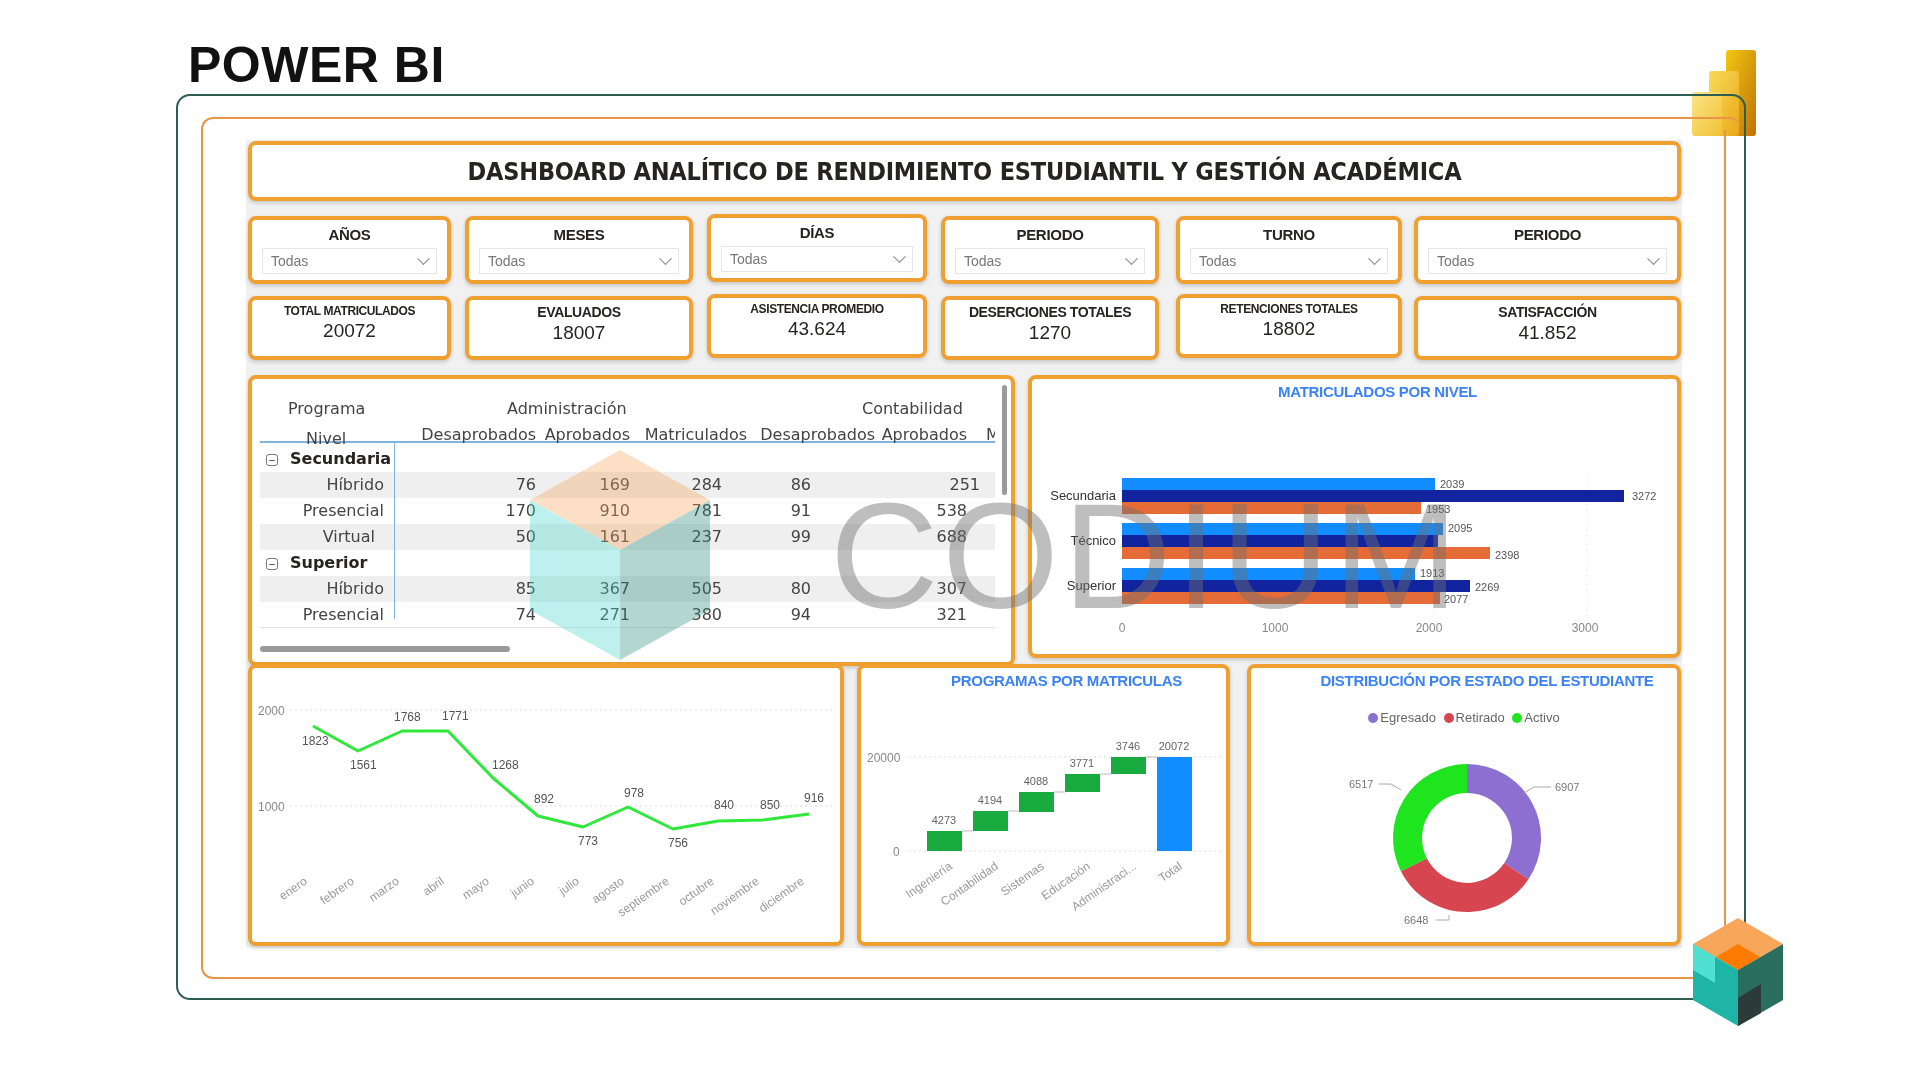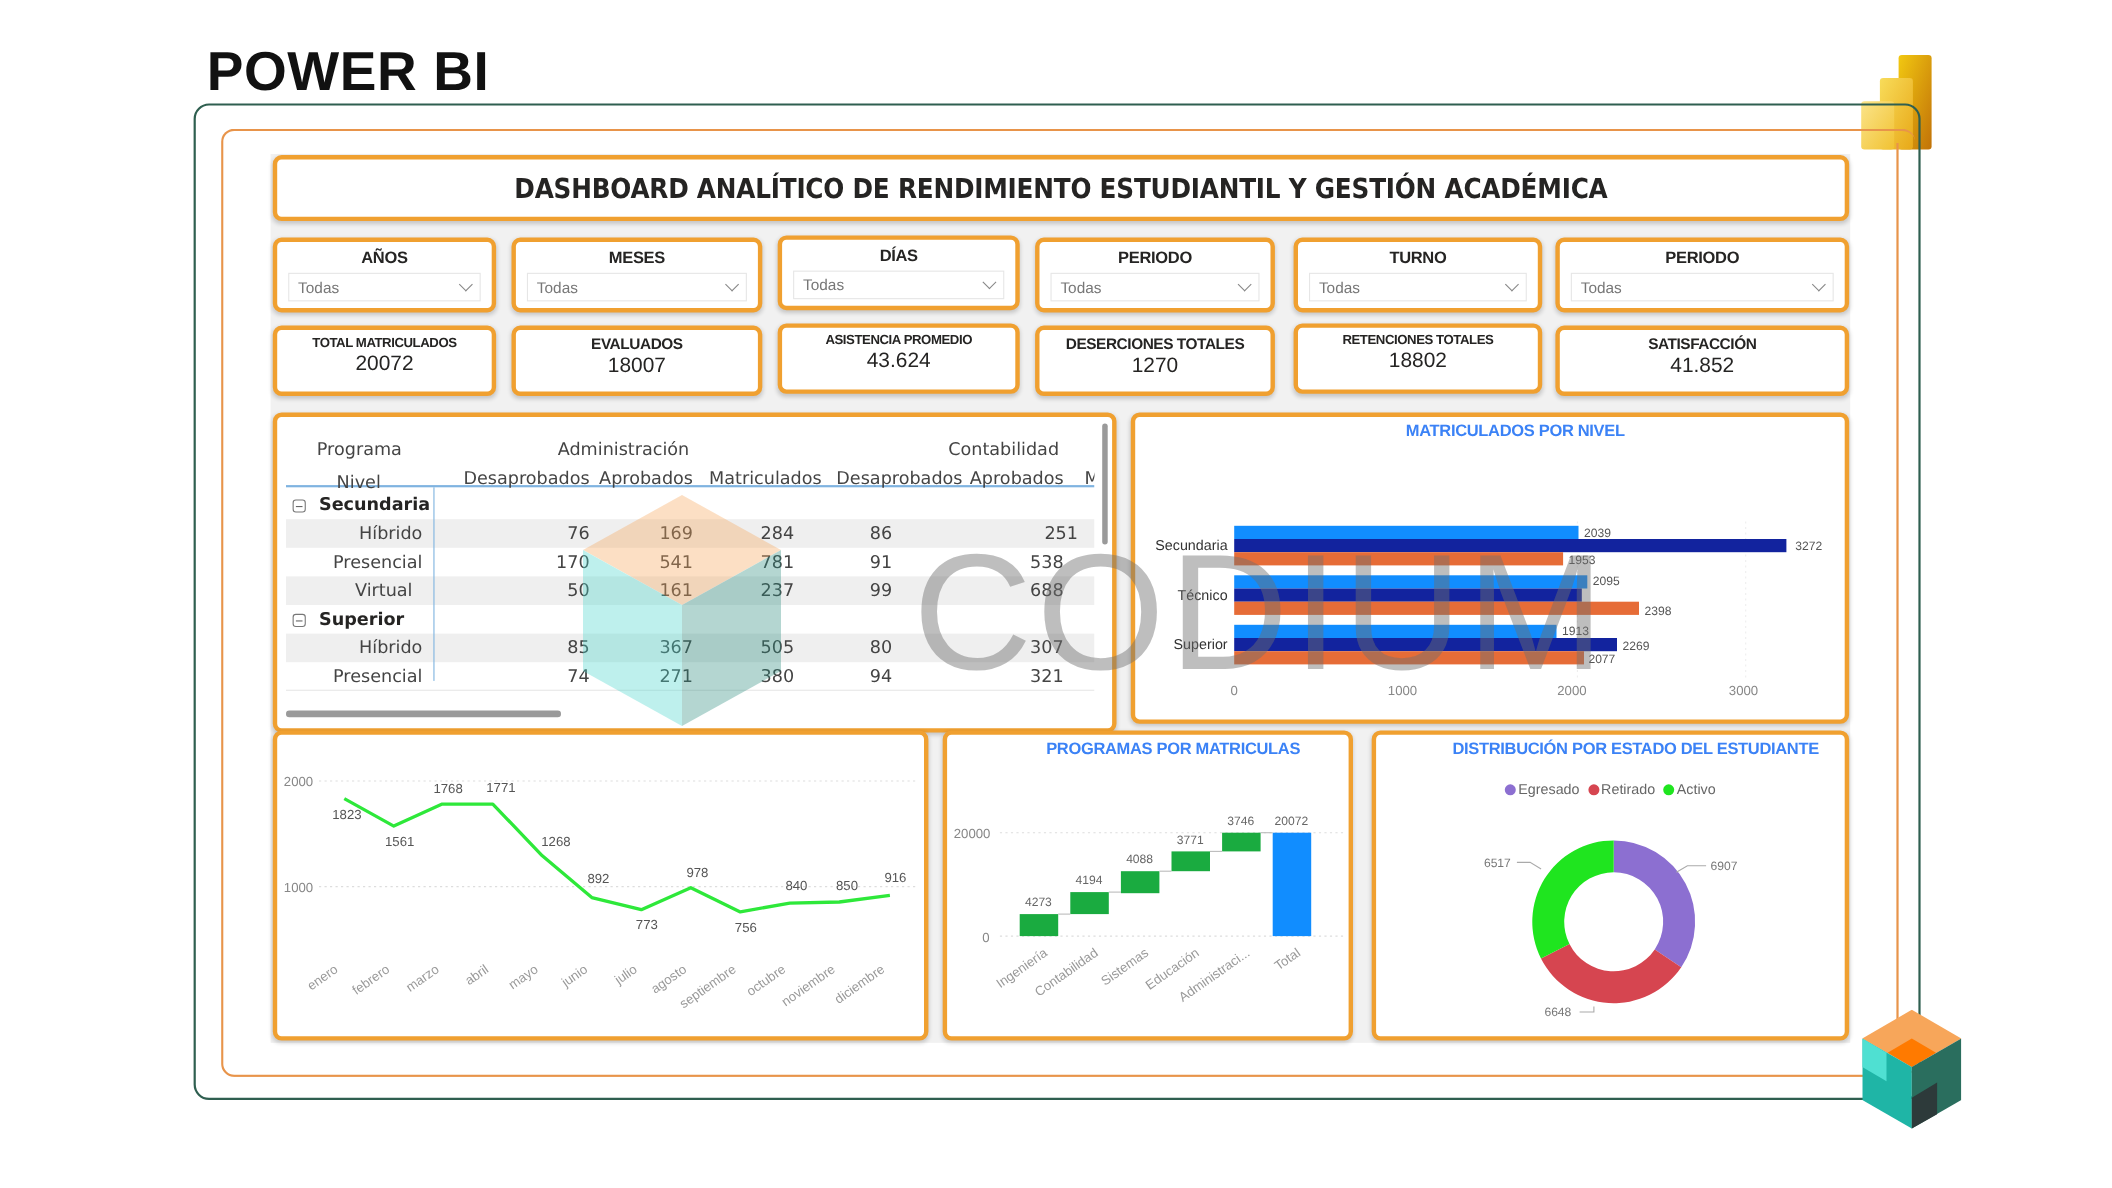--- a/index.html
+++ b/index.html
@@ -172,21 +172,21 @@
       <span class="mx-col" style="right:611px;top:3px">Híbrido</span>
       <span class="mx-col" style="right:459px;top:3px">76</span>
       <span class="mx-col" style="right:365px;top:3px">169</span>
       <span class="mx-col" style="right:273px;top:3px;left:auto">284</span>
       <span class="mx-col" style="right:184px;top:3px">86</span>
       <span class="mx-col" style="right:15px;top:3px">251</span>
     </div>
     <div class="mx-row" style="top:111px">
       <span class="mx-col" style="right:611px;top:3px">Presencial</span>
       <span class="mx-col" style="right:459px;top:3px">170</span>
-      <span class="mx-col" style="right:365px;top:3px">541</span>
+      <span class="mx-col" style="right:365px;top:3px">910</span>
       <span class="mx-col" style="right:273px;top:3px">781</span>
       <span class="mx-col" style="right:184px;top:3px">91</span>
       <span class="mx-col" style="right:28px;top:3px">538</span>
     </div>
     <div class="mx-row alt" style="top:137px">
       <span class="mx-col" style="right:620px;top:3px">Virtual</span>
       <span class="mx-col" style="right:459px;top:3px">50</span>
       <span class="mx-col" style="right:365px;top:3px">161</span>
       <span class="mx-col" style="right:273px;top:3px">237</span>
       <span class="mx-col" style="right:184px;top:3px">99</span>

